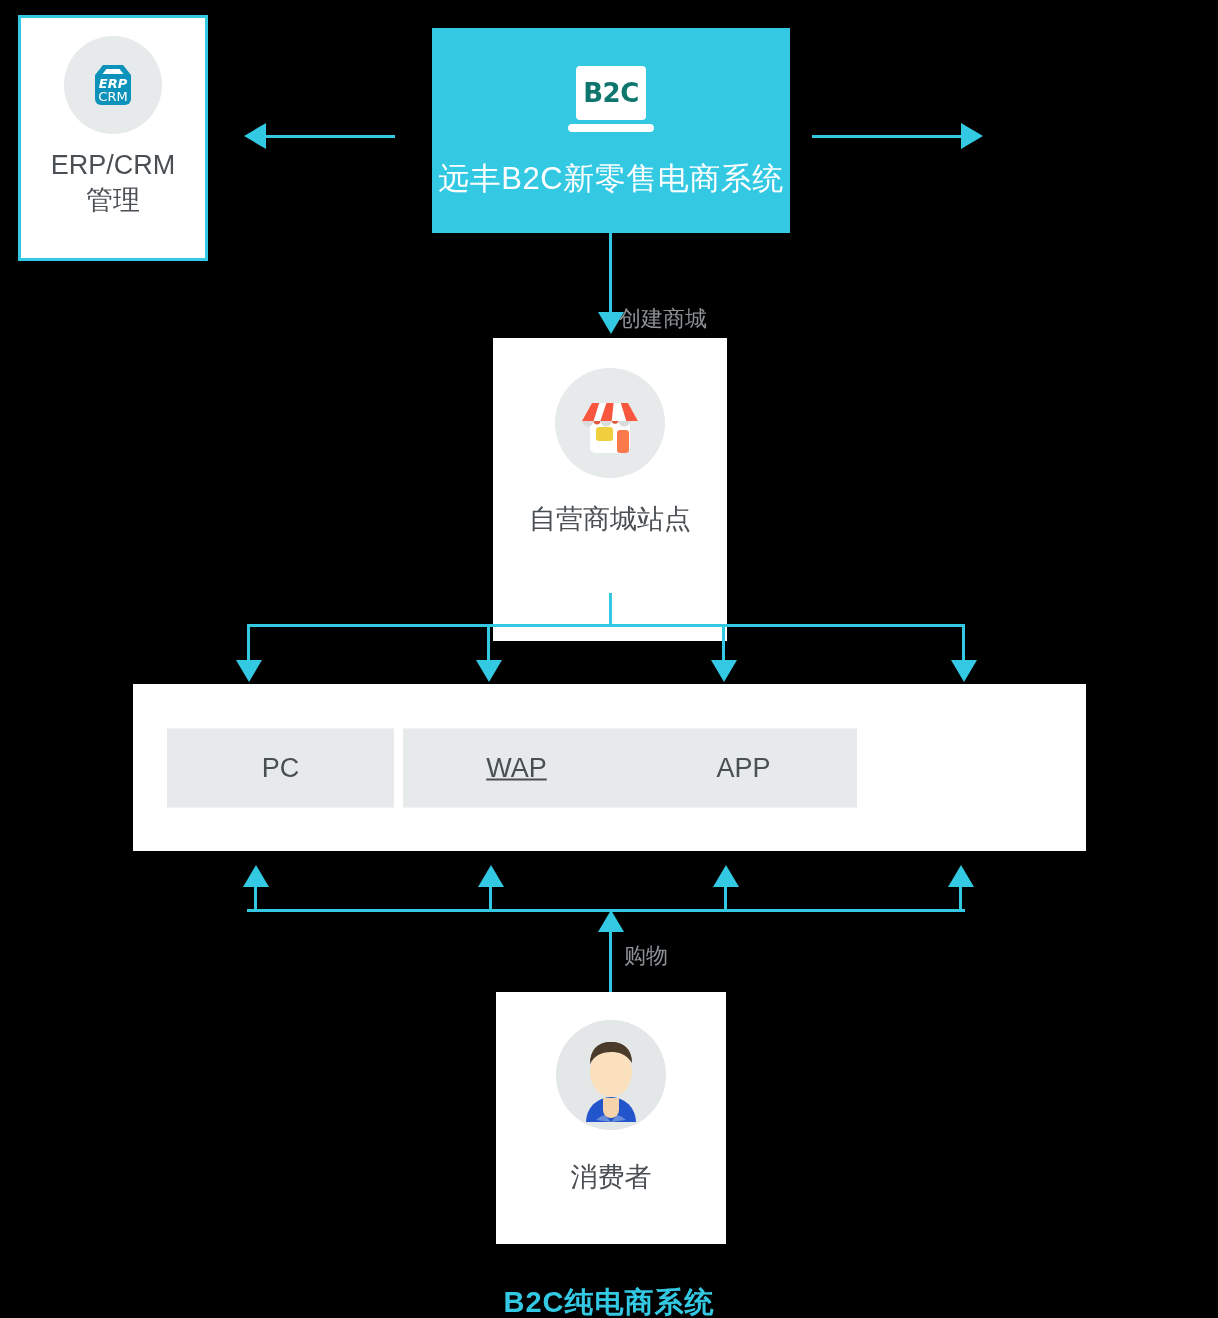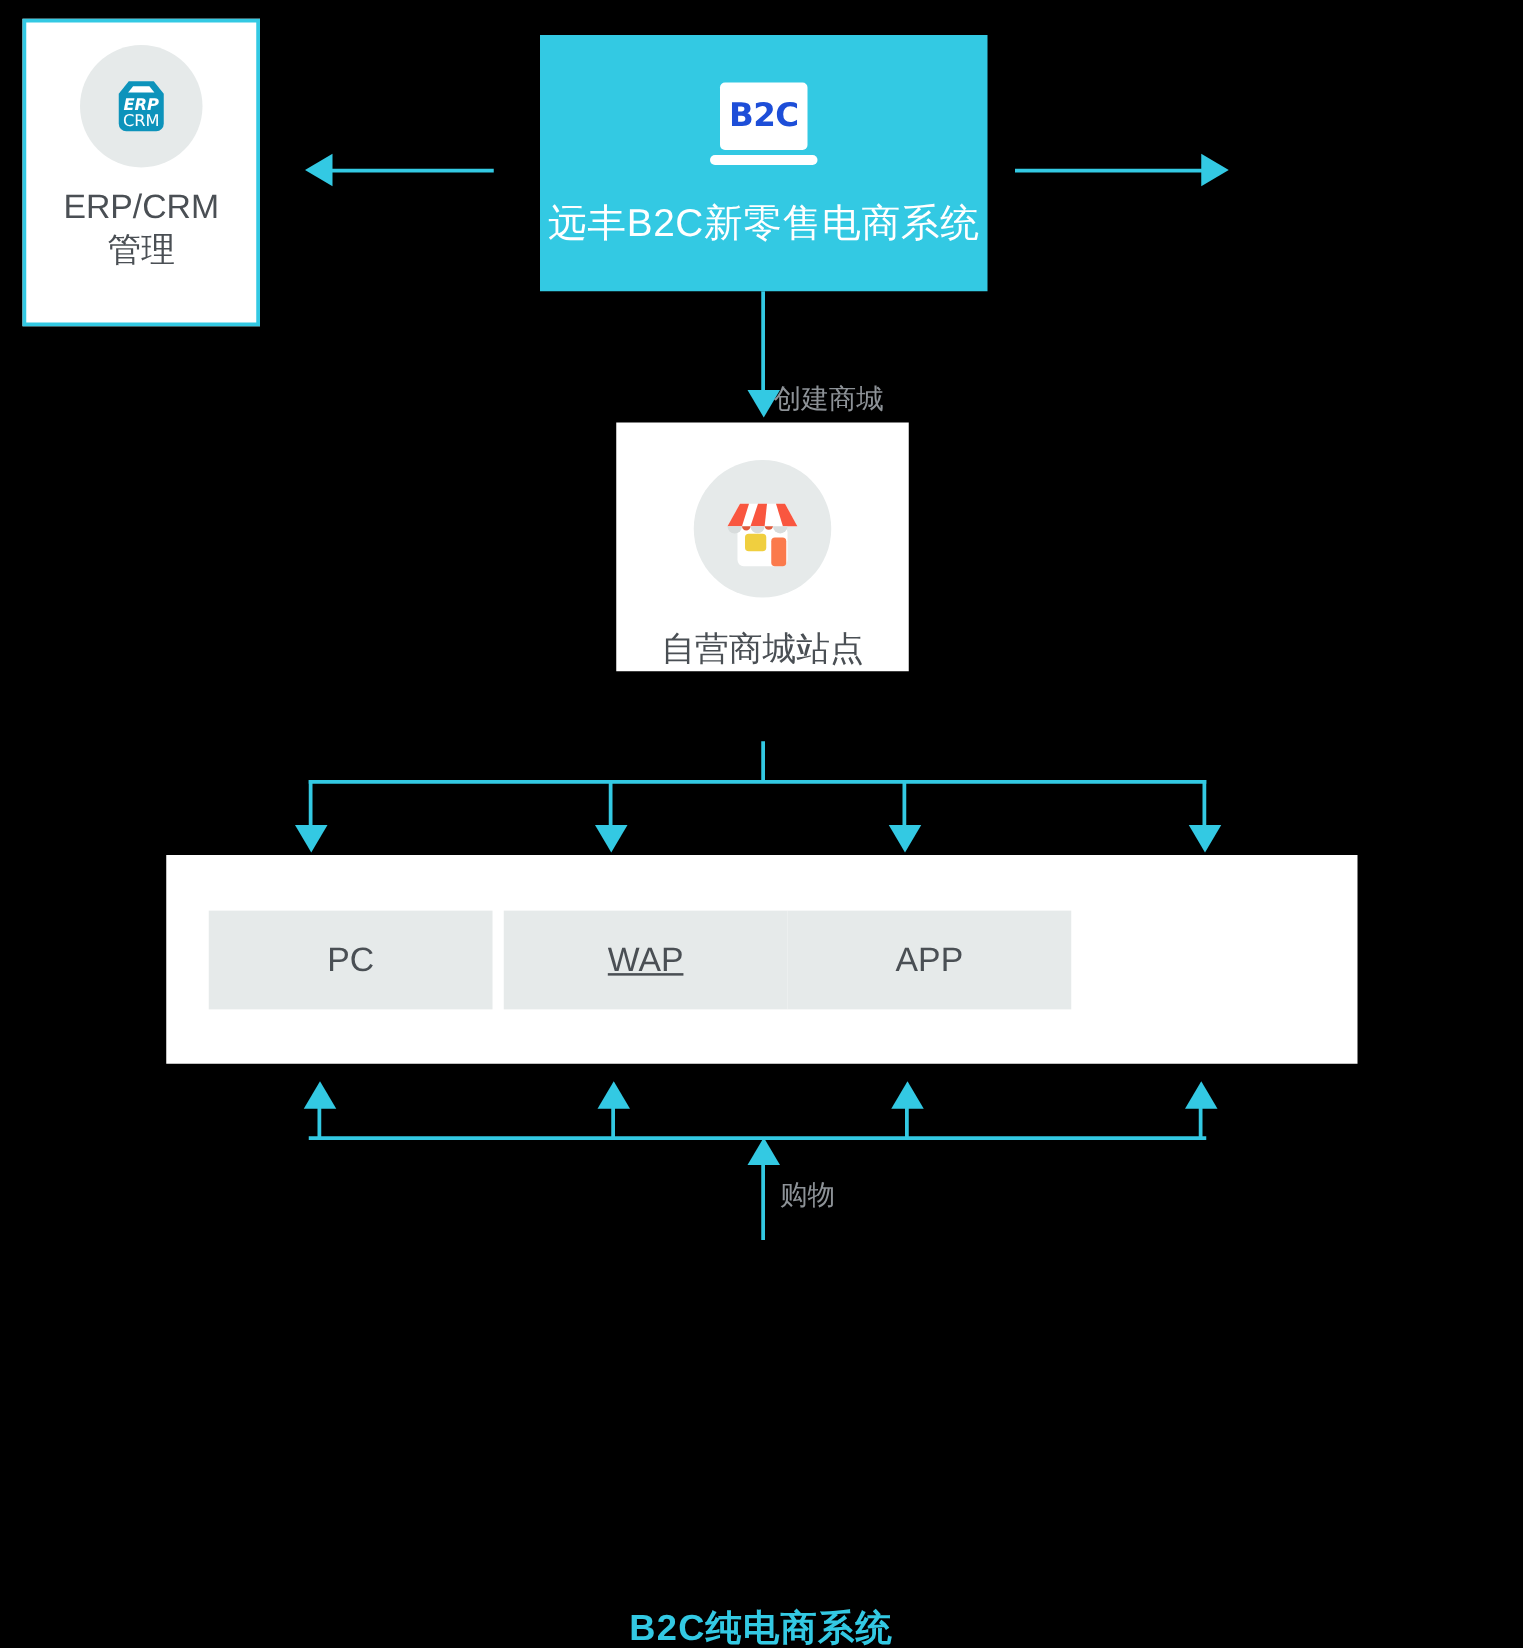--- a/index.html
+++ b/index.html
@@ -54,38 +54,38 @@
     background:#33c9e3;
     display:flex;flex-direction:column;align-items:center;justify-content:center;
   }
   #b2c-laptop{width:86px;height:74px;position:relative;margin-top:4px;}
   #b2c-screen{
     position:absolute;left:8px;top:0;width:70px;height:54px;
     background:#ffffff;border-radius:4px;
     display:flex;align-items:center;justify-content:center;
   }
   #b2c-screen span{
-    color:#1d4ed8;font-weight:700;font-size:26px;letter-spacing:-0.5px;
+    color:#0f766e;font-weight:700;font-size:26px;letter-spacing:-0.5px;
     font-family:"DejaVu Sans",sans-serif;
   }
   #b2c-base{
     position:absolute;left:0;top:58px;width:86px;height:8px;
     background:#ffffff;border-radius:5px;
   }
   #b2c-title{
     color:#ffffff;font-size:31px;margin-top:18px;letter-spacing:.5px;
   }
 
   
   #compass-box{left:1010px;top:15px;width:190px;height:231px;padding-top:20px;}
   #compass-circle{width:98px;height:98px;}
   #compass-label{font-size:27px;margin-top:26px;}
 
   
-  #store-box{left:493px;top:338px;width:234px;height:199px;padding-top:30px;}
+  #store-box{left:493px;top:338px;width:234px;height:303px;padding-top:30px;}
   #store-circle{width:110px;height:110px;}
   #store-label{font-size:27px;margin-top:24px;}
 
   
   #consumer-box{left:496px;top:992px;width:230px;height:252px;padding-top:28px;}
   #consumer-circle{width:110px;height:110px;overflow:hidden;}
   #consumer-label{font-size:27px;margin-top:30px;}
 
   
   #platform-bar{
@@ -182,20 +182,34 @@
         <path d="M46.4 36 h11.6 a5.8 5.8 0 0 1 -11.6 0 Z" fill="#d8dcdc"></path>
         <path d="M21.6 36 h6.8 a3.4 3.4 0 0 1 -6.8 0 Z" fill="#e05b3d"></path>
         <path d="M39.7 36 h6.7 a3.4 3.4 0 0 1 -6.7 0 Z" fill="#e05b3d"></path>
         <rect x="24" y="42" width="17" height="14" rx="3" fill="#f0cf3f"></rect>
         <rect x="45" y="45" width="12" height="23" rx="3" fill="#fb7a4c"></rect>
       </svg>
     </div>
     <div class="card-label" id="store-label">自营商城站点</div>
   </div>
 
+  <div class="abs card" id="consumer-box">
+    <div class="icon-circle" id="consumer-circle">
+      <svg width="110" height="110" viewBox="0 0 110 110" aria-hidden="true">
+        <circle cx="55" cy="55" r="55" fill="#e3e7e8"></circle>
+        <path d="M30 102 a25 25 0 0 1 50 0 Z" fill="#2255cc"></path>
+        <path d="M47 78 h16 v12 a8 8 0 0 1 -16 0 Z" fill="#f6d3ab"></path>
+        <ellipse cx="55" cy="52" rx="21" ry="25" fill="#fbe0bd"></ellipse>
+        <path d="M34 46 a21 23 0 0 1 42 0 c0 -16 -9 -24 -21 -24 c-12 0 -21 8 -21 24 Z" fill="#3b3024"></path>
+        <path d="M55 22 c14 0 21 8 21 21 c-6 -9 -13 -11 -21 -11 c-10 0 -17 4 -21 12 c0 -14 7 -22 21 -22 Z" fill="#4a3b2a"></path>
+        <path d="M49 95 l6 7 6 -7 a18 18 0 0 1 9 5 l-15 2 -15 -2 a18 18 0 0 1 9 -5 Z" fill="#e8edf2" opacity="0.35"></path>
+      </svg>
+    </div>
+    <div class="card-label" id="consumer-label">消费者</div>
+  </div>
 
   <div class="abs" id="platform-bar">
     <div class="chip" style="left:34px;">PC</div>
     <div class="chip" style="left:270px;text-decoration:underline;">WAP</div>
     <div class="chip" style="left:497px;">APP</div>
   </div>
 
   <div class="abs hline" style="left:265px;top:135px;width:130px;"></div>
   <div class="abs arrow-left" style="left:244px;top:123px;"></div>
 

